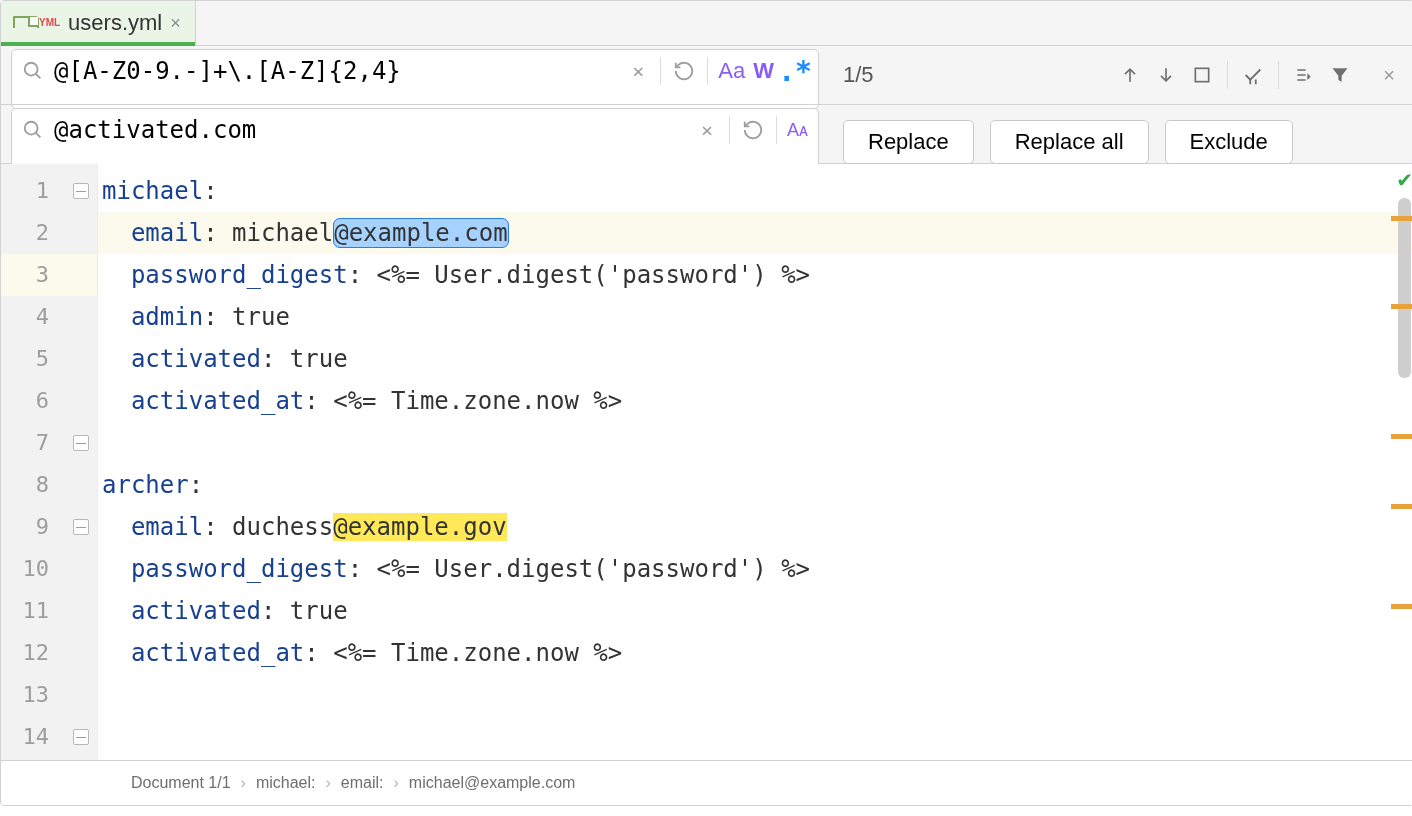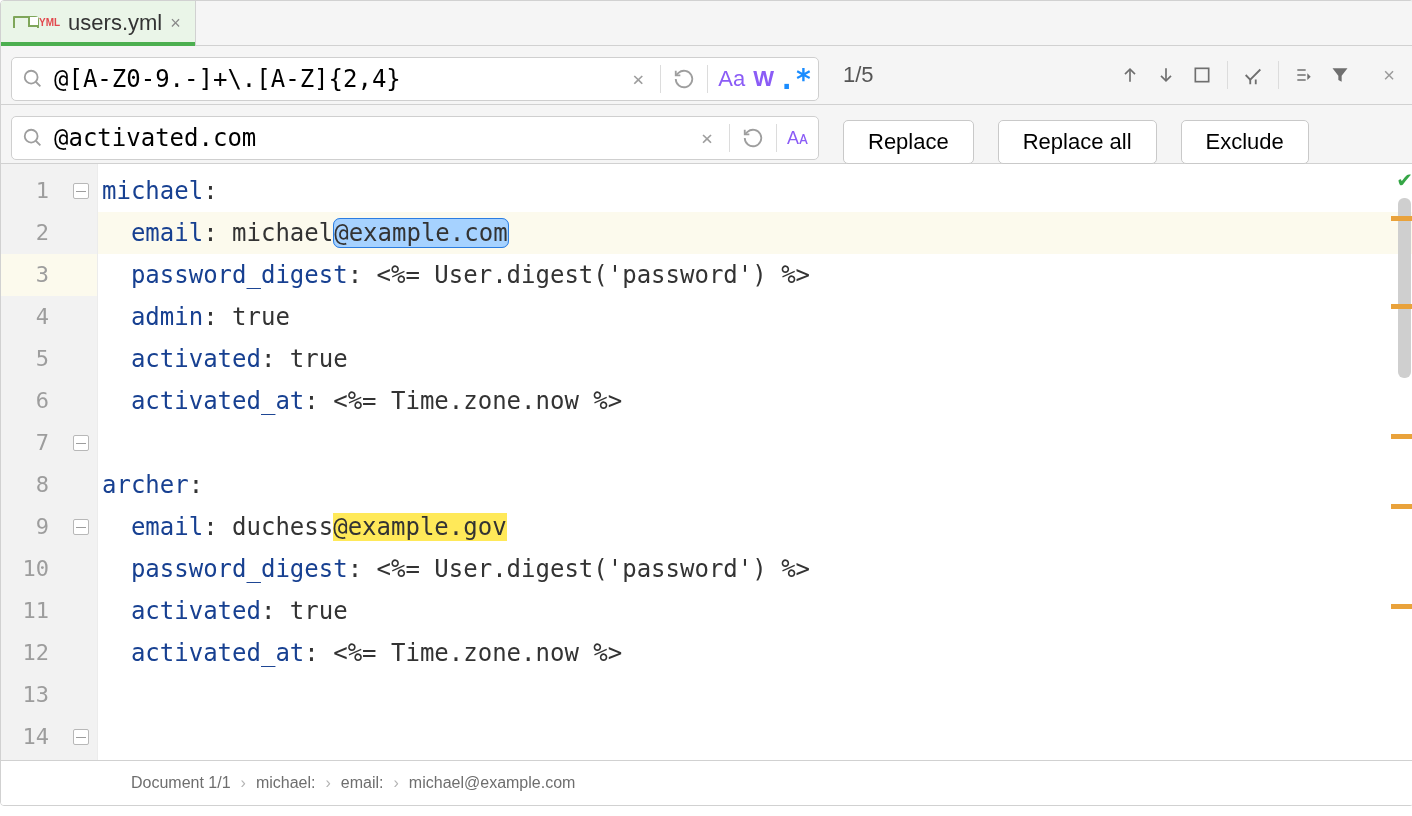--- a/index.html
+++ b/index.html
@@ -27,33 +27,33 @@
   .tab::after{content:"";position:absolute;left:0;right:0;bottom:-1px;height:4px;background:var(--tab-underline);}
   .yml-badge{display:inline-flex;flex-direction:row;align-items:flex-end;transform:translateY(-1px);}
   .yml-badge .page{width:22px;height:10px;border:2px solid #7fa65a;border-bottom:none;border-top-right-radius:4px;border-top-left-radius:1px;position:relative;}
   .yml-badge .page::before{content:"";position:absolute;right:-1px;top:-1px;width:8px;height:8px;background:#fff;border-left:2px solid #7fa65a;border-bottom:2px solid #7fa65a;}
   .yml-badge .txt{font-size:10px;font-weight:700;color:#e2484d;line-height:1;margin-top:-1px;}
   .tab .close{color:#8a8a8a;font-size:18px;line-height:1;cursor:pointer;}
   
   .findbar{display:flex;flex-direction:column;background:var(--toolbar-bg);border-bottom:1px solid var(--border);}
   .findrow{display:flex;align-items:center;height:58px;}
   .findrow+.findrow{border-top:1px solid var(--border);}
-  .inputwrap{display:flex;align-items:center;background:#fff;border:1px solid #cfcfcf;border-radius:5px;margin:16px 0 8px 10px;height:42px;flex:0 0 790px;padding:0 6px 0 10px;font-family:Menlo,Consolas,monospace;font-size:24px;}
+  .inputwrap{display:flex;align-items:center;background:#fff;border:1px solid #cfcfcf;border-radius:5px;margin:16px 0 8px 10px;height:42px;flex:0 0 790px;padding:0 6px 16px 10px;font-family:Menlo,Consolas,monospace;font-size:24px;}
   .inputwrap svg{flex:0 0 auto;}
   .inputwrap .val{flex:1;outline:none;border:none;font:inherit;color:#000;}
   .inputwrap .clr{color:#9e9e9e;font-size:20px;padding:0 10px;cursor:pointer;}
   .sep{width:1px;height:28px;background:#dcdcdc;margin:0 6px;}
   .iconbtn{width:34px;height:34px;display:flex;align-items:center;justify-content:center;color:var(--icon);cursor:pointer;border-radius:4px;}
   .iconbtn.wide{width:auto;padding:0 4px;font-size:22px;font-family:sans-serif;}
   .iconbtn.regex{color:var(--active);font-size:28px;font-weight:700;}
   .iconbtn.disabled{color:#8b5cf6;}
   .spacer{flex:1;}
   .counter{font-size:22px;color:#555;padding:0 24px;}
   .toolarea{display:flex;align-items:center;gap:2px;padding-right:8px;}
-  .btngroup{display:flex;align-items:center;gap:24px;padding:16px 8px 0 24px;}
+  .btngroup{display:flex;align-items:center;gap:16px;padding:16px 8px 0 24px;}
   .btn{background:#fff;border:1px solid var(--btn-border);border-radius:5px;padding:8px 24px;font-size:22px;cursor:pointer;}
   .closefind{color:#9a9a9a;font-size:20px;padding:0 18px;cursor:pointer;}
   
   .editor{display:flex;position:relative;height:596px;background:#fff;}
   .gutter{width:96px;background:var(--gutter-bg);border-right:1px solid #ececec;font-family:Menlo,Consolas,monospace;font-size:22px;color:var(--gutter-fg);text-align:right;padding:6px 0;}
   .gutter .ln{height:42px;line-height:42px;padding-right:48px;position:relative;}
   .gutter .ln.cur{background:var(--cur-line);}
   .fold{position:absolute;right:8px;top:50%;transform:translateY(-50%);width:14px;height:14px;border:1px solid #b8b8b8;border-radius:2px;background:#fff;}
   .fold::before{content:"";position:absolute;left:2px;right:2px;top:50%;height:1px;background:#9d9d9d;}
   .code{flex:1;font-family:Menlo,Consolas,monospace;font-size:24px;padding:6px 0;overflow:hidden;}

